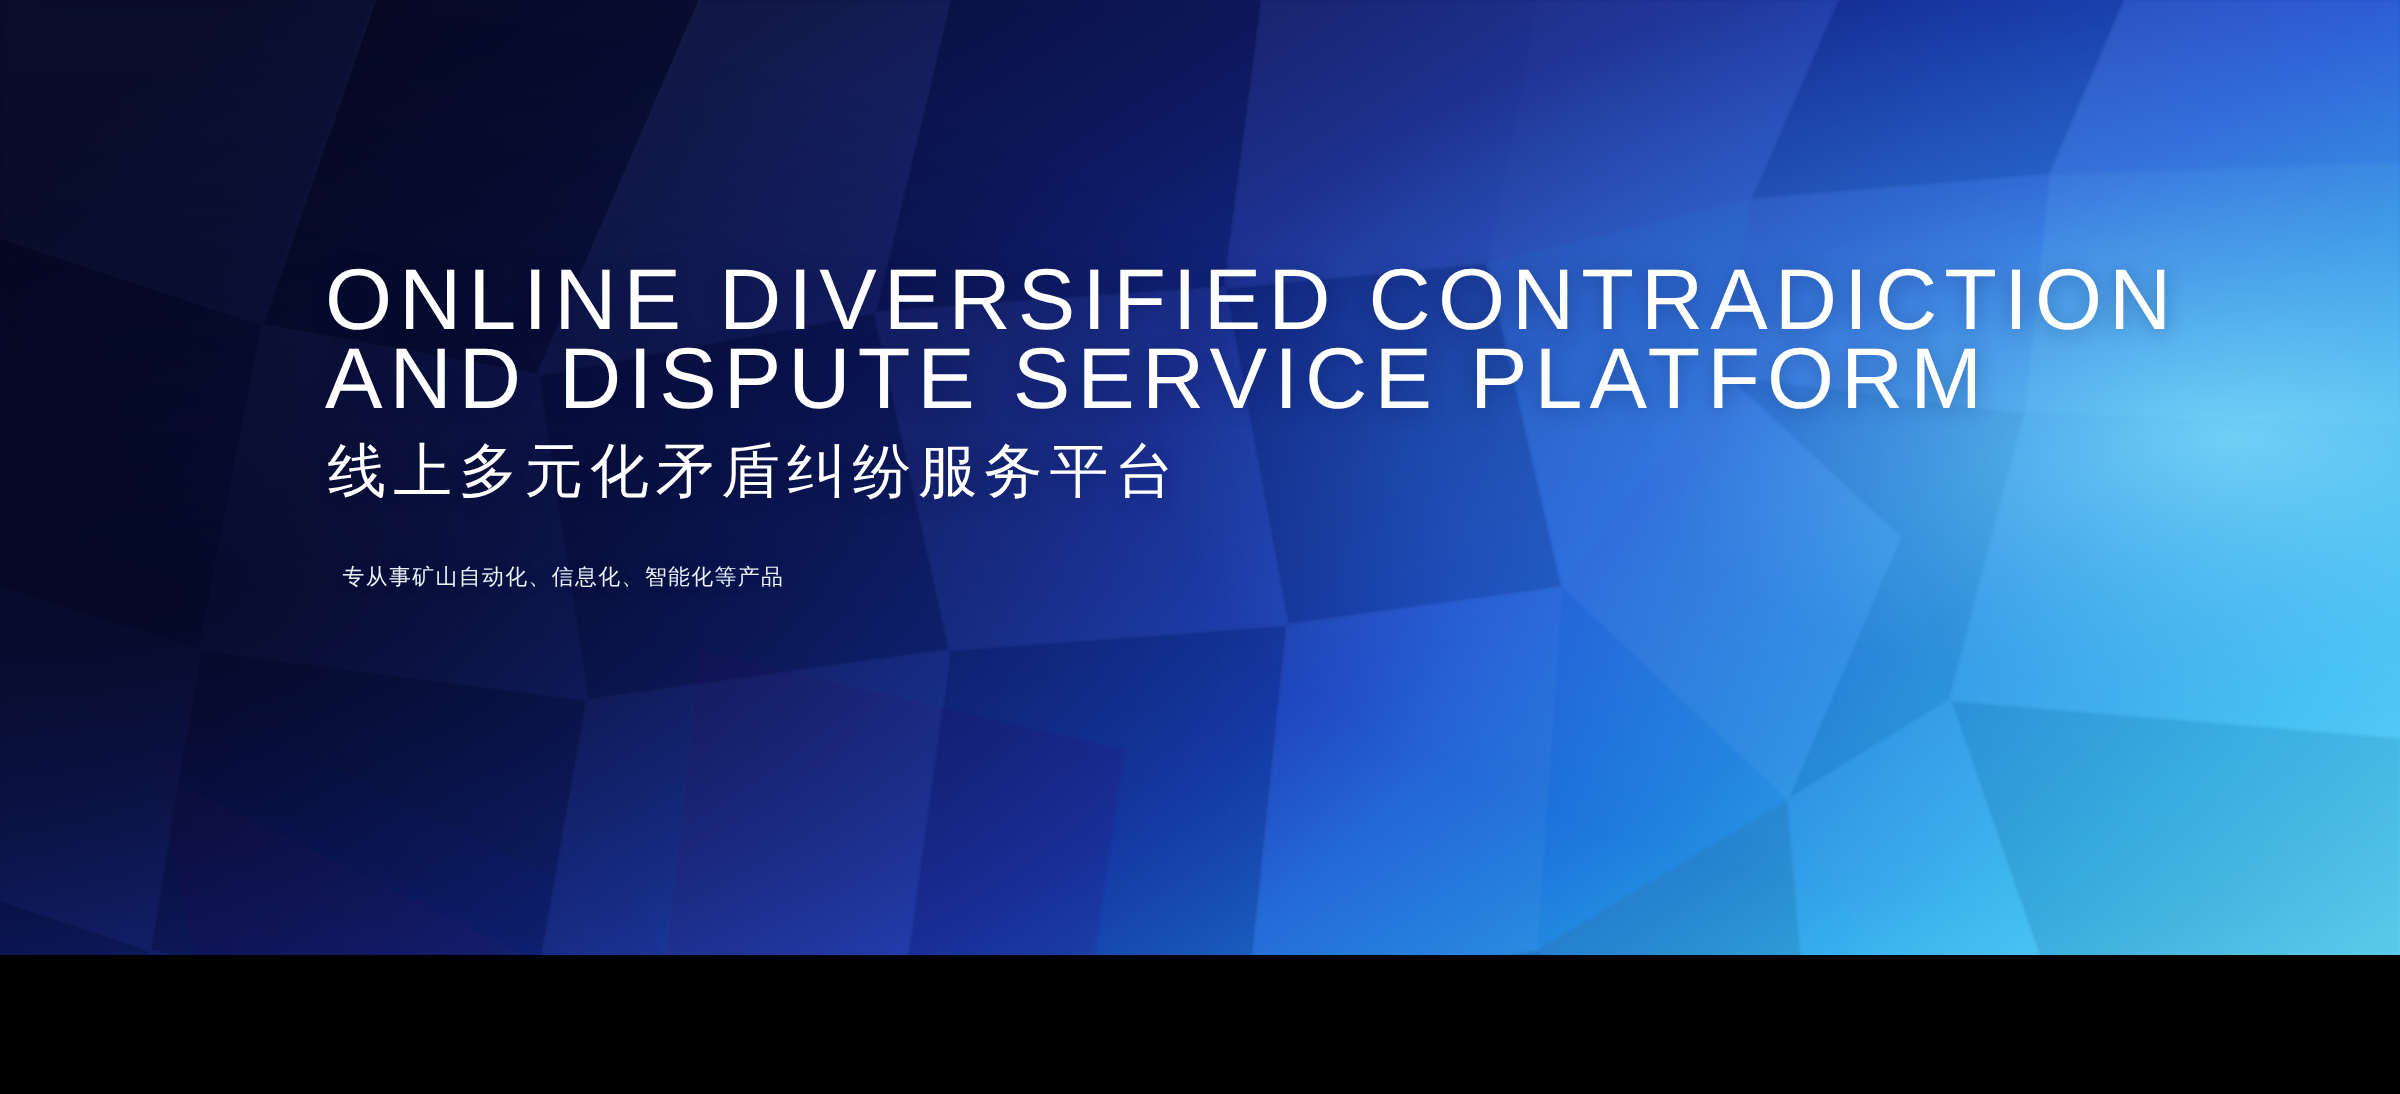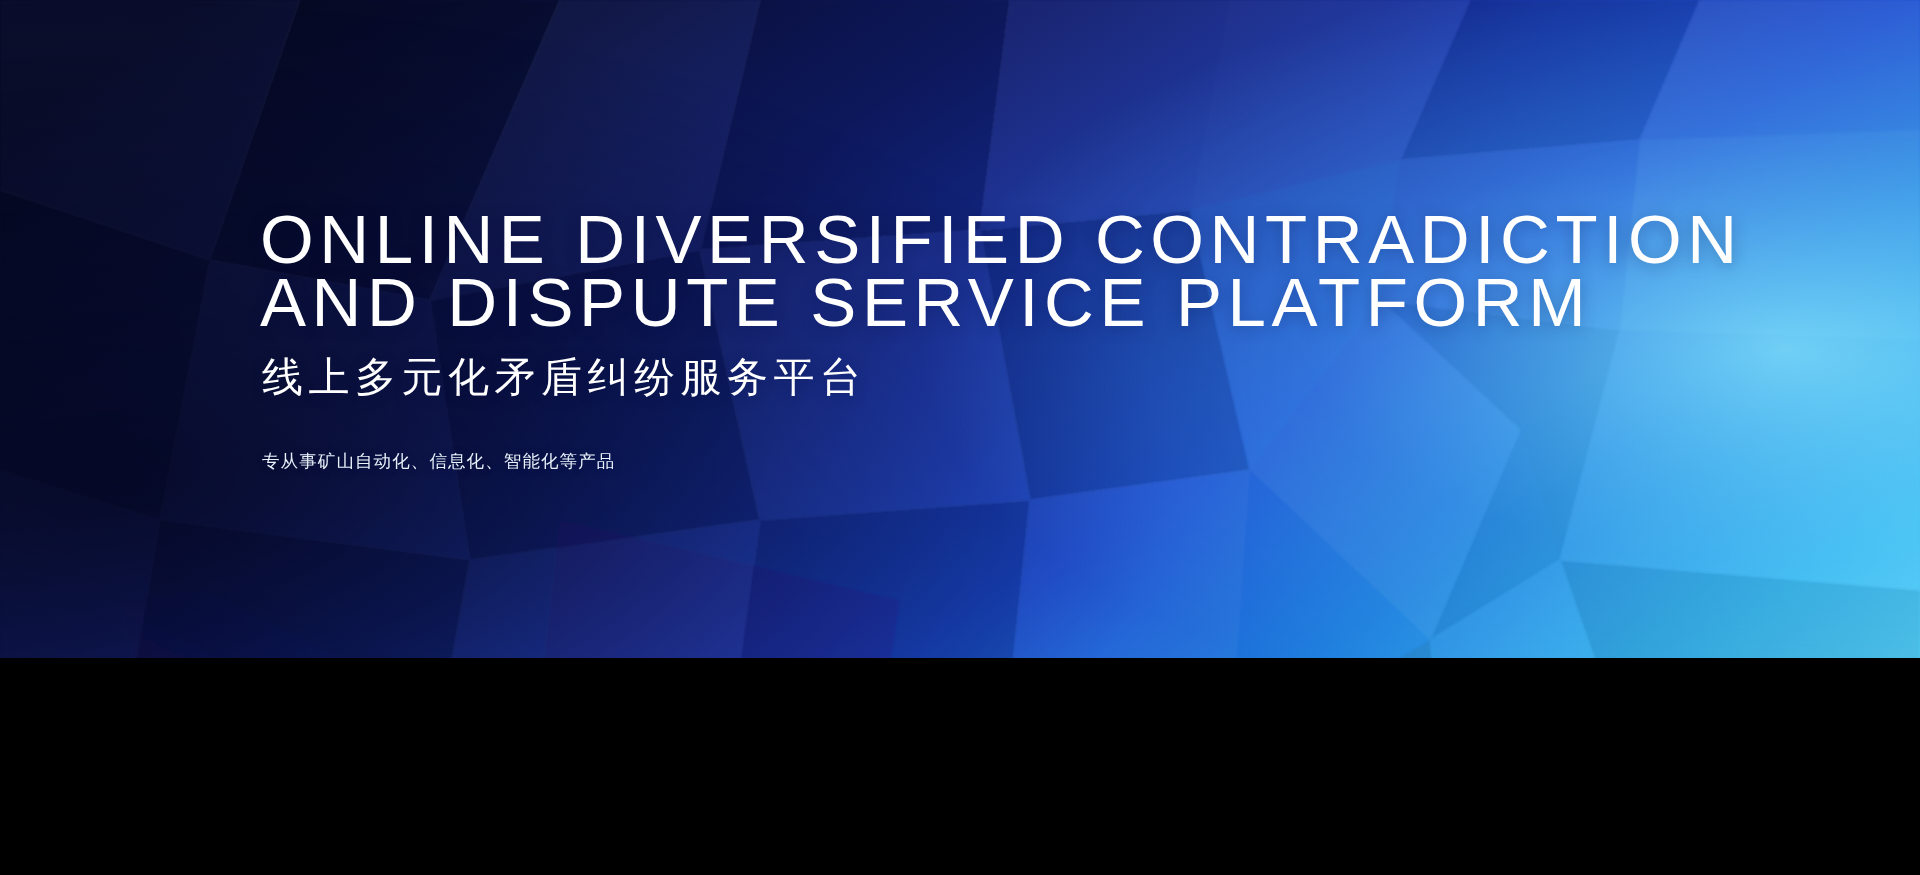--- a/index.html
+++ b/index.html
@@ -4,21 +4,21 @@
 <title>Online Diversified Contradiction and Dispute Service Platform</title>
 <style>
   html, body {
     margin: 0;
     padding: 0;
     background: #000;
   }
   #banner {
     position: relative;
     width: 1920px;
-    height: 658px;
+    height: 764px;
     overflow: hidden;
     font-family: "Liberation Sans", "DejaVu Sans", sans-serif;
     background: #0a1038;
   }
   #poly-bg {
     position: absolute;
     inset: 0;
     width: 1920px;
     height: 875px;
     display: block;
@@ -46,30 +46,30 @@
   }
   .title-en .ln {
     display: block;
   }
   .title-cn {
     position: absolute;
     left: 2px;
     top: 352px;
     margin: 0;
     color: #ffffff;
-    font-size: 41px;
+    font-size: 47px;
     line-height: 50px;
     font-weight: 400;
     letter-spacing: 5.5px;
     white-space: nowrap;
     text-shadow: 0 2px 14px rgba(3, 14, 60, 0.28);
   }
   .subtext {
     position: absolute;
-    left: 2px;
+    left: 14px;
     top: 444px;
     margin: 0;
     color: #e9f2fb;
     font-size: 17.5px;
     line-height: 35px;
     font-weight: 400;
     letter-spacing: 1.1px;
     white-space: nowrap;
     text-shadow: 0 1px 9px rgba(3, 14, 60, 0.35);
   }

